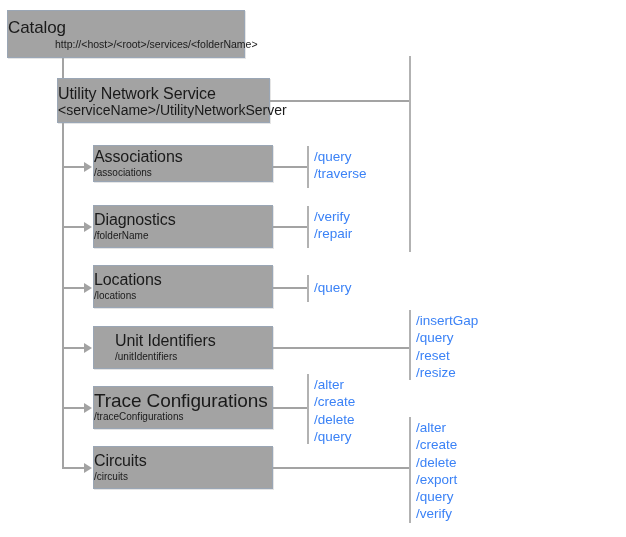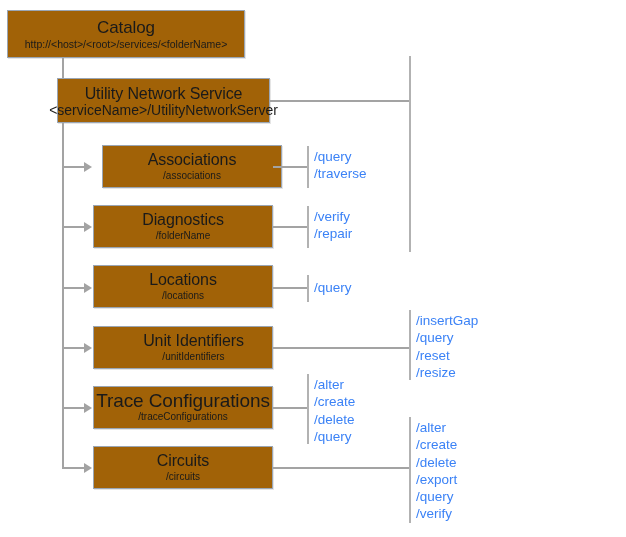--- a/index.html
+++ b/index.html
@@ -3,43 +3,43 @@
 <meta charset="utf-8">
 <style>
   html,body{margin:0;padding:0;background:#ffffff;}
   body{width:626px;height:537px;font-family:"Liberation Sans",sans-serif;}
   #stage{position:relative;width:626px;height:537px;overflow:hidden;background:#fff;}
 
   
   .node{
     position:absolute;
     box-sizing:border-box;
-    background:#a16207;
+    background:#a3a3a3;
     border:1px solid #9aa6b5;
     box-shadow:1px 1px 0 rgba(0,0,0,0.10);
     display:flex;
     flex-direction:column;
-    align-items:center;
+    align-items:flex-start;
     justify-content:center;
     color:#1a1a1a;
   }
   .node .title{
     font-size:16px;
     line-height:18px;
     letter-spacing:-0.1px;
     white-space:nowrap;
   }
   .node .sub{
     font-size:10px;
     line-height:12px;
     margin-top:1px;
     white-space:nowrap;
   }
   #node-catalog .title{font-size:17px;}
-  #node-catalog .sub{font-size:10.5px;}
+  #node-catalog .sub{font-size:10.5px;margin-left:47px;}
   #node-uns .title{font-size:16px;}
   #node-uns .sub{font-size:14px;}
   #node-traceConfigurations .title{font-size:19px;}
 
   
   .ln{position:absolute;background:#a3a3a3;}
   .ln.h{height:2px;}
   .ln.v{width:2px;}
   .bracket{position:absolute;width:2px;background:#b2b2b2;}
   .arrow{
@@ -80,21 +80,21 @@
   </div>
 
   <div class="ln h" style="left:270px;top:100px;width:140px;"></div>
   <div class="bracket" style="left:409px;top:56px;height:196px;"></div>
   <div class="oplist" id="ops-uns" style="left:416px;top:58px;"></div>
 
   <div class="ln v" style="left:62px;top:123px;height:345px;"></div>
 
   <div class="ln h" style="left:62px;top:166px;width:22px;"></div>
   <div class="arrow" style="left:84px;top:162px;"></div>
-  <div class="node" id="node-associations" style="left:102px;top:145px;width:180px;height:43px;">
+  <div class="node" id="node-associations" style="left:93px;top:145px;width:180px;height:37px;">
     <div class="title">Associations</div>
     <div class="sub">/associations</div>
   </div>
   <div class="ln h" style="left:273px;top:166px;width:36px;"></div>
   <div class="bracket" style="left:307px;top:146px;height:42px;"></div>
   <div class="oplist" id="ops-associations" style="left:314px;top:148px;">
       <div>/query</div>
       <div>/traverse</div>
     </div>
 

